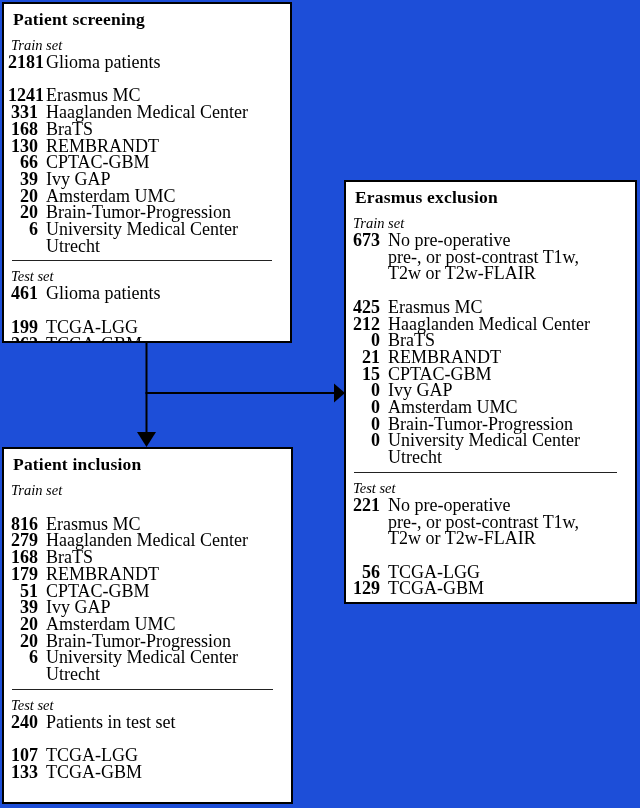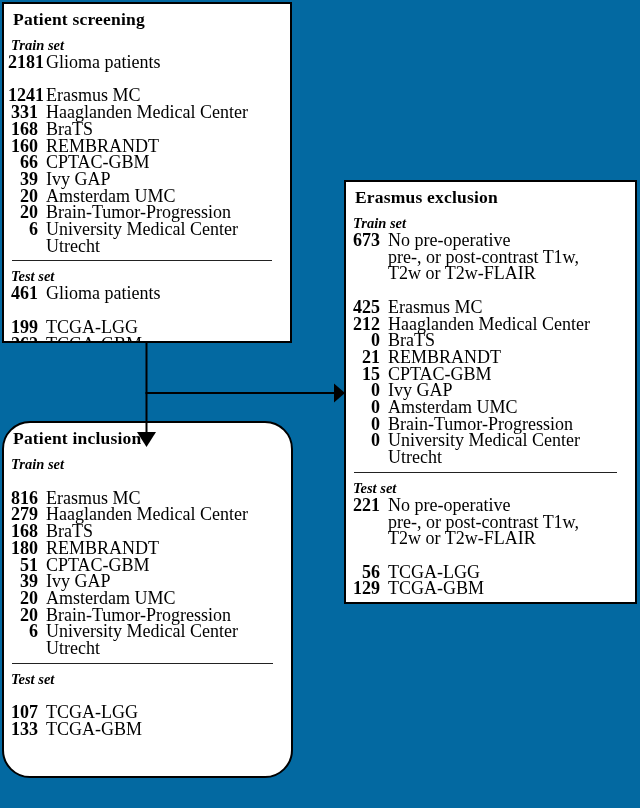--- a/index.html
+++ b/index.html
@@ -1,33 +1,33 @@
 <!DOCTYPE html>
 <html><head>
 <meta charset="utf-8">
 <style>
   html, body { margin:0; padding:0; background:#ffffff; }
   .canvas {
-    position:relative; width:640px; height:808px; background:#0369a1;
+    position:relative; width:640px; height:808px; background:#1d4ed8;
     font-family:"Liberation Serif","DejaVu Serif",serif; color:#000000;
   }
   .box {
     position:absolute; background:#ffffff; border:2px solid #000000;
     box-sizing:border-box; padding:4px 6px 0 4px; overflow:hidden;
   }
   .box-screening { left:2px;   top:2px;   width:290px; height:341px; }
   .box-exclusion { left:344px; top:180px; width:293px; height:424px; }
-  .box-inclusion { left:2px;   top:421px; width:291px; height:357px;border-radius:28px; }
+  .box-inclusion { left:2px;   top:447px; width:291px; height:357px; }
 
   .box-title {
     font-weight:bold; font-size:17.5px; line-height:22px;
     margin:0 0 0 5px; letter-spacing:0.2px;
   }
   .set-heading {
-    font-weight:bold; font-style:italic; font-size:14.5px;
+    font-weight:normal; font-style:italic; font-size:14.5px;
     line-height:17px; margin:7px 0 0 3px;
   }
   .row { display:flex; font-size:18px; line-height:16.7px; }
   .num { flex:none; width:30px; text-align:right; font-weight:bold; }
   .lbl { margin-left:8px; }
   .gap { height:16.7px; }
   .sep {
     border:0; border-top:1.5px solid #222222;
     margin:6px 12px 4px 4px; height:0;
   }
@@ -54,21 +54,21 @@
         </div>
       <div class="row">
           <span class="num">331</span>
           <span class="lbl">Haaglanden Medical Center</span>
         </div>
       <div class="row">
           <span class="num">168</span>
           <span class="lbl">BraTS</span>
         </div>
       <div class="row">
-          <span class="num">160</span>
+          <span class="num">130</span>
           <span class="lbl">REMBRANDT</span>
         </div>
       <div class="row">
           <span class="num">66</span>
           <span class="lbl">CPTAC-GBM</span>
         </div>
       <div class="row">
           <span class="num">39</span>
           <span class="lbl">Ivy GAP</span>
         </div>
@@ -194,21 +194,21 @@
         </div>
       <div class="row">
           <span class="num">279</span>
           <span class="lbl">Haaglanden Medical Center</span>
         </div>
       <div class="row">
           <span class="num">168</span>
           <span class="lbl">BraTS</span>
         </div>
       <div class="row">
-          <span class="num">180</span>
+          <span class="num">179</span>
           <span class="lbl">REMBRANDT</span>
         </div>
       <div class="row">
           <span class="num">51</span>
           <span class="lbl">CPTAC-GBM</span>
         </div>
       <div class="row">
           <span class="num">39</span>
           <span class="lbl">Ivy GAP</span>
         </div>
@@ -223,20 +223,24 @@
       <div class="row">
           <span class="num">6</span>
           <span class="lbl">University Medical Center Utrecht</span>
         </div>
     </div>
 
     <hr class="sep">
 
     <div>
       <div class="set-heading">Test set</div>
+      <div class="row">
+        <span class="num">240</span>
+        <span class="lbl">Patients in test set</span>
+      </div>
       <div class="gap"></div>
       <div class="row">
           <span class="num">107</span>
           <span class="lbl">TCGA-LGG</span>
         </div>
       <div class="row">
           <span class="num">133</span>
           <span class="lbl">TCGA-GBM</span>
         </div>
     </div>

